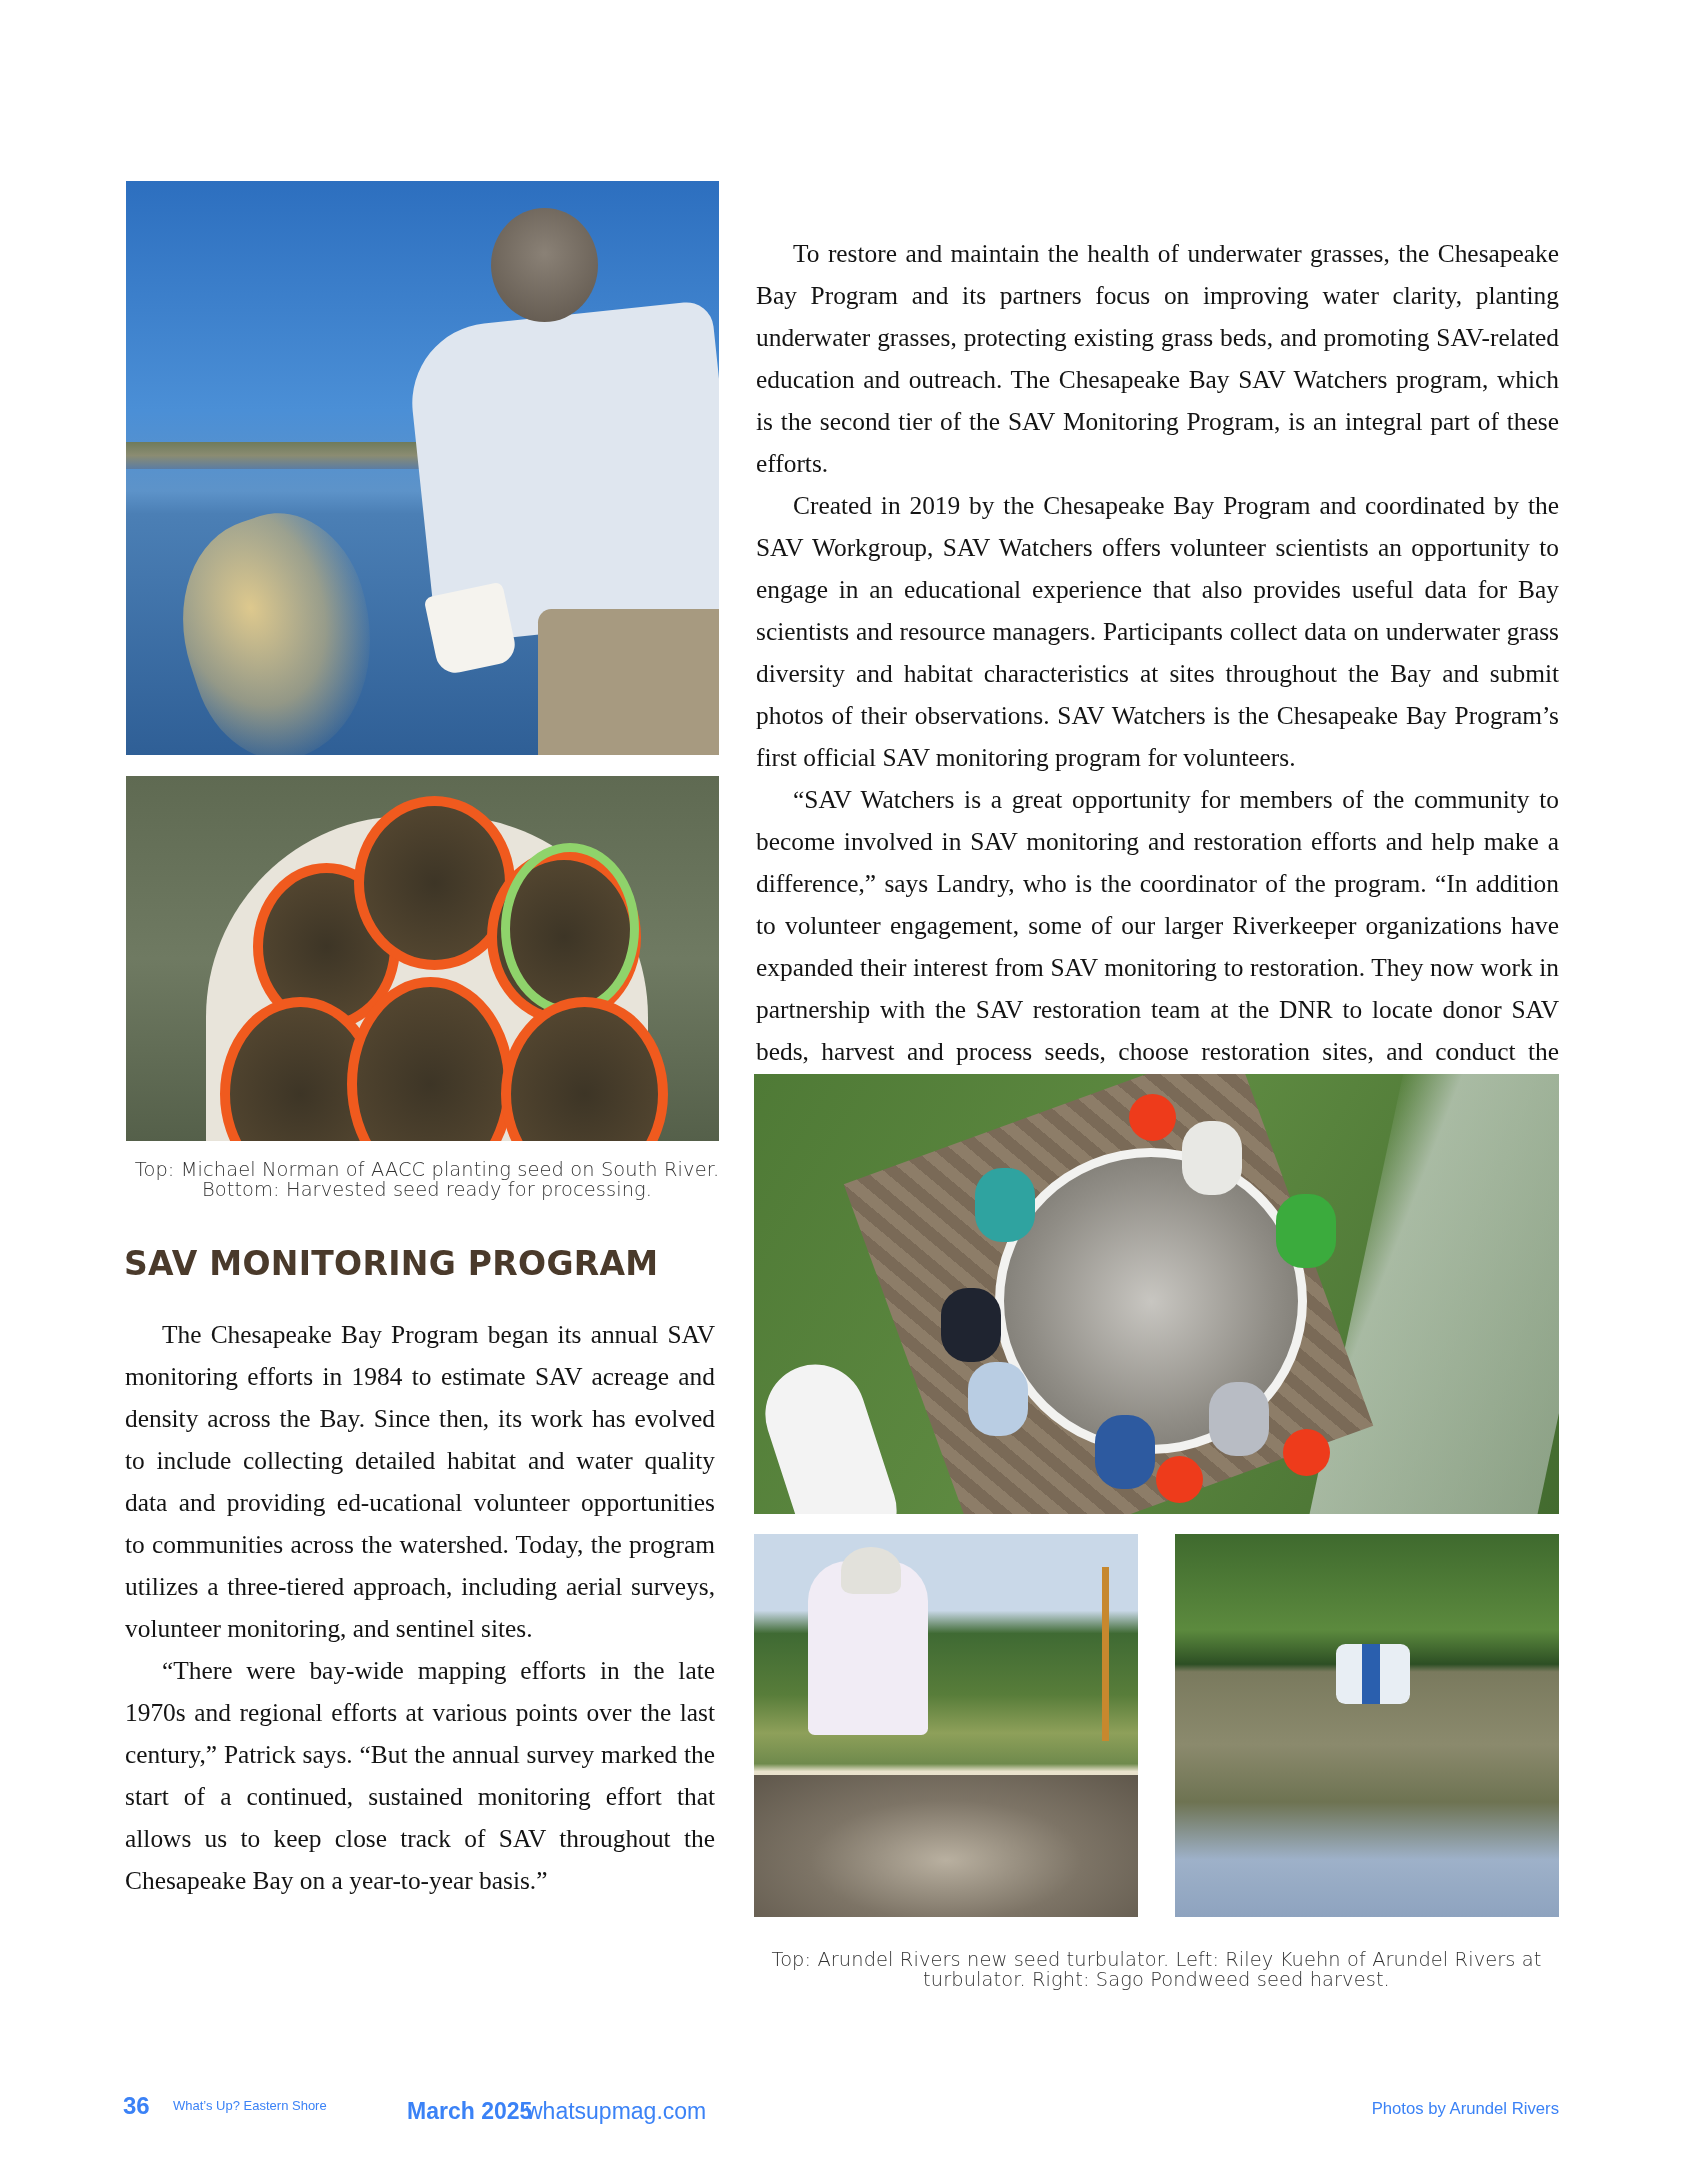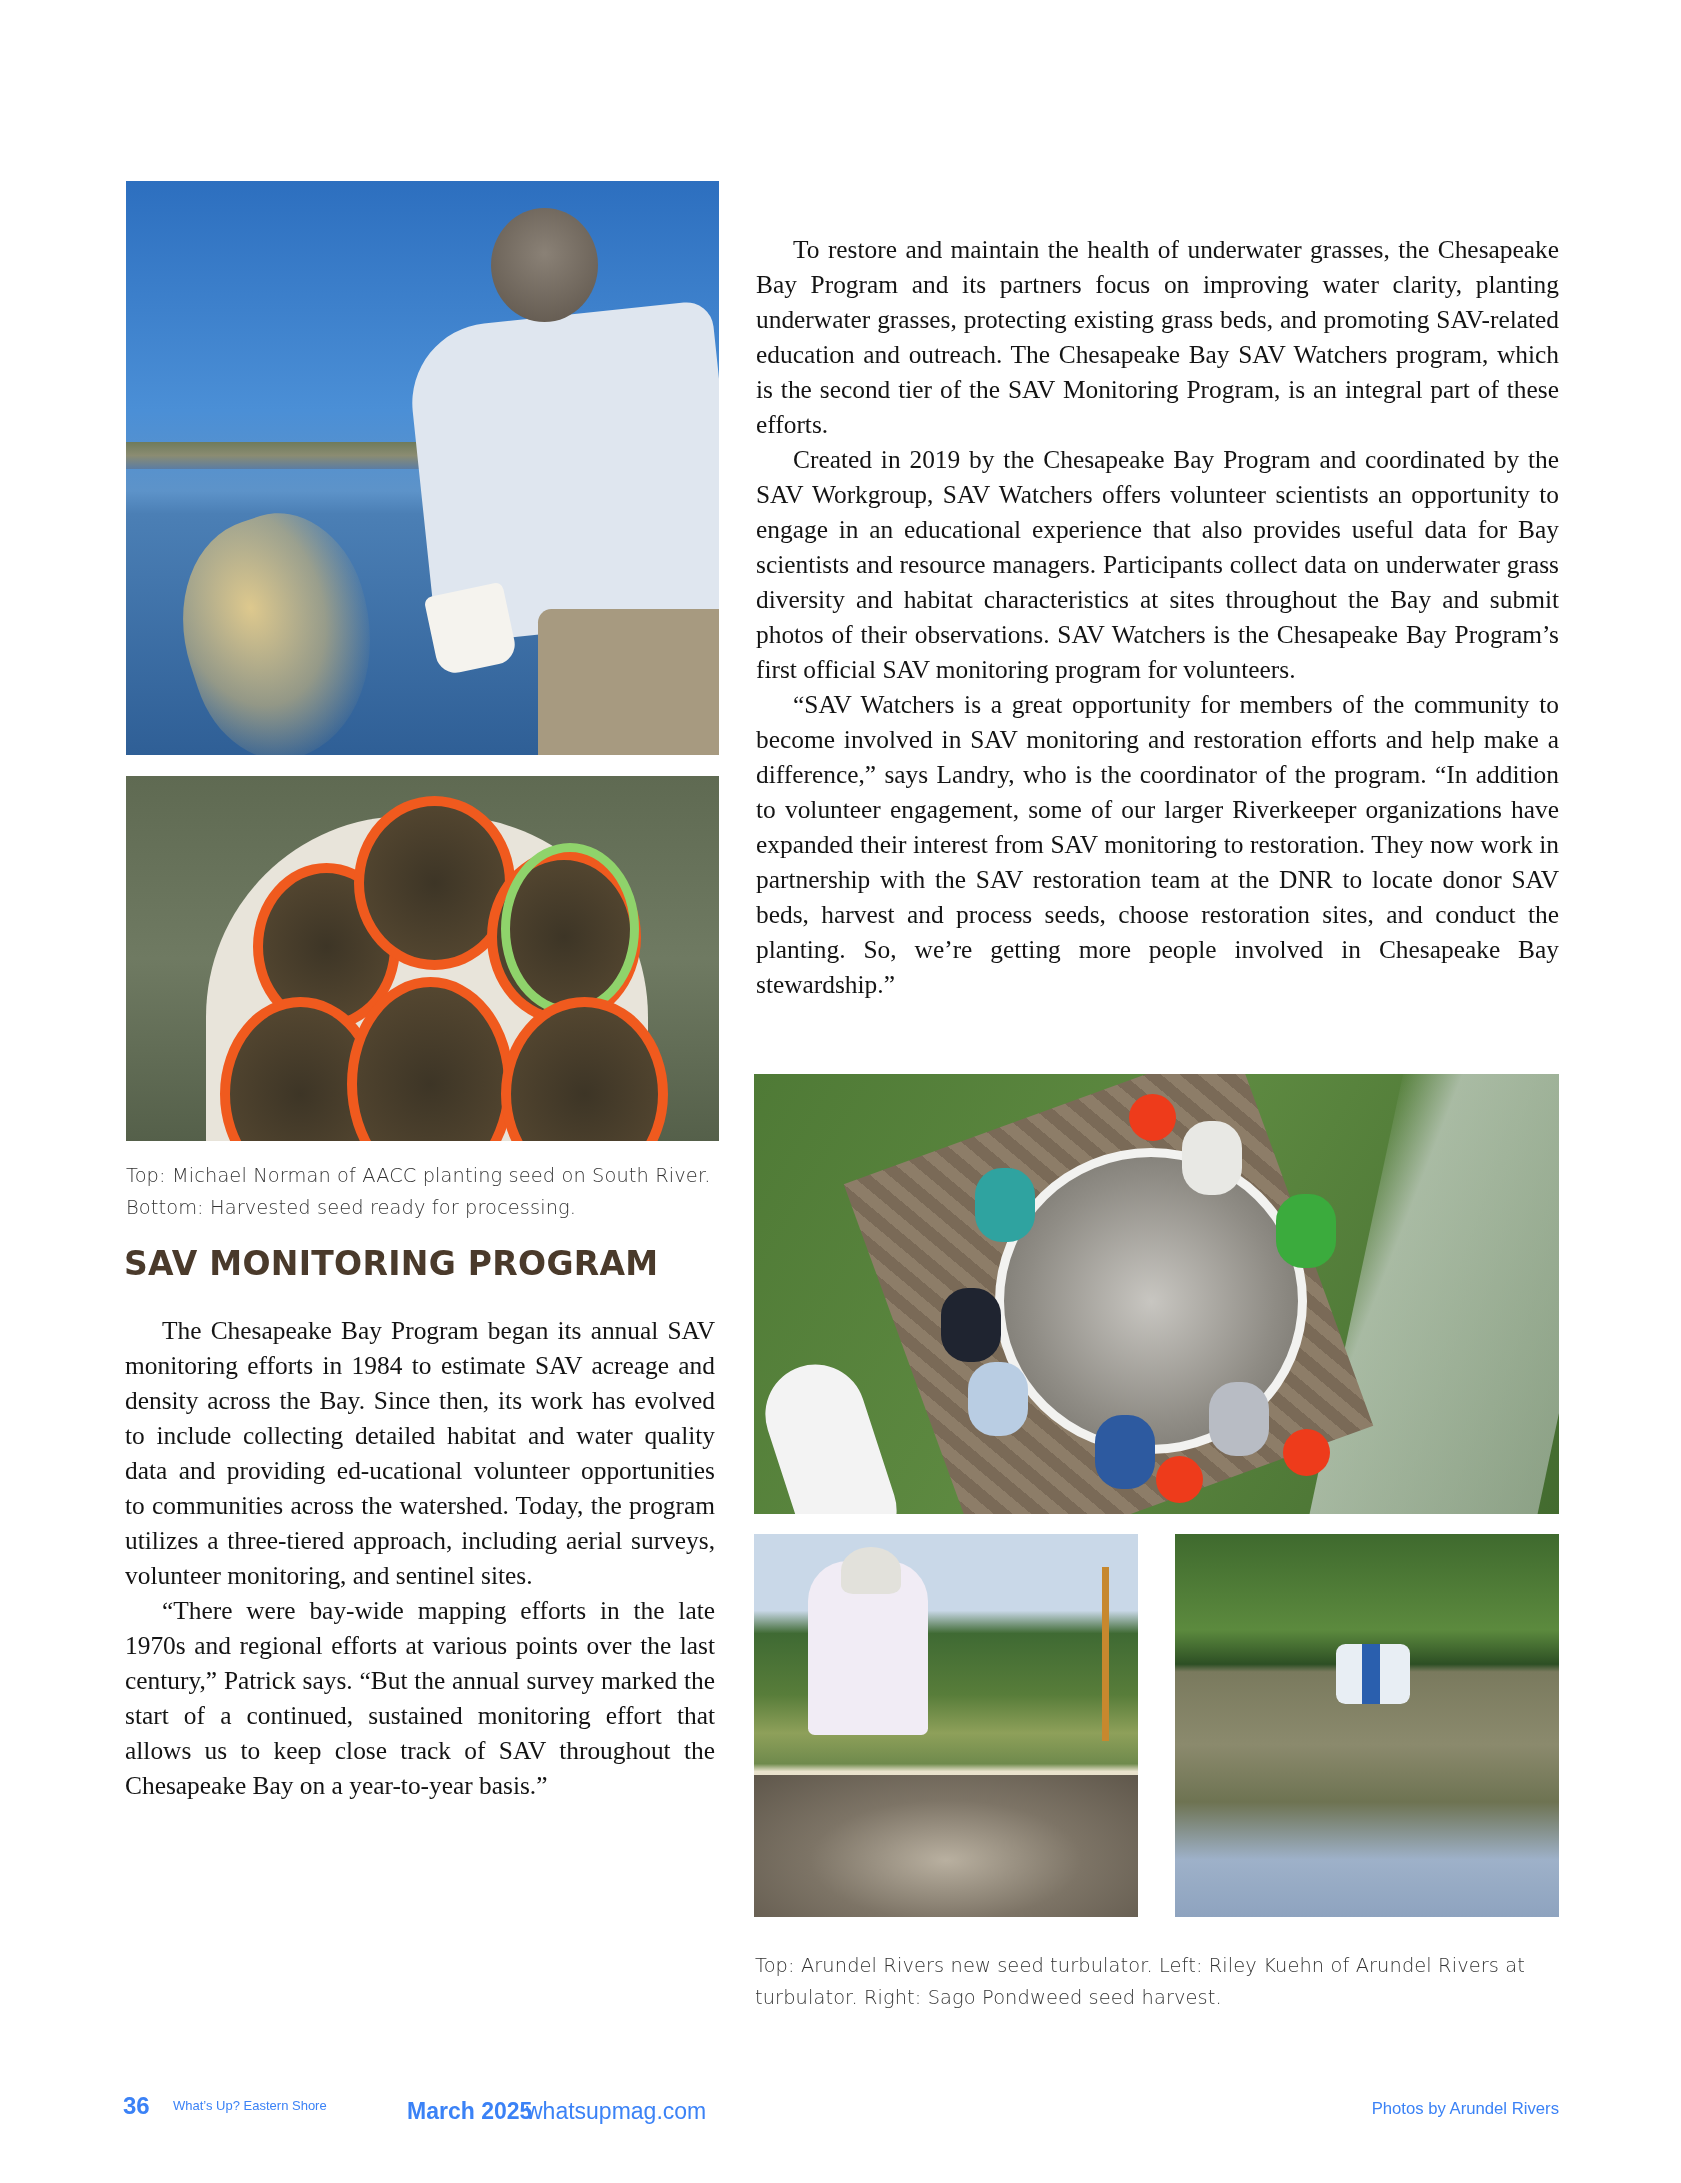--- a/index.html
+++ b/index.html
@@ -1,20 +1,20 @@
 <!DOCTYPE html>
 <html style="font-size:10.7px"><head>
 <meta charset="utf-8">
 <style>
   html, body { margin: 0; padding: 0; background: #ffffff; }
   body { width: 1681px; height: 2183px; position: relative; overflow: hidden; font-family: "DejaVu Serif", serif; color: #111; }
   .photo { position: absolute; overflow: hidden; }
-  .body-text { position: absolute; font-family: "Liberation Serif", "DejaVu Serif", serif; font-size: 25.4px; line-height: 35px; text-align: justify; color: #141414; }
+  .body-text { position: absolute; font-family: "Liberation Serif", "DejaVu Serif", serif; font-size: 25.4px; line-height: 42px; text-align: justify; color: #141414; }
   .body-text p { margin: 0; text-indent: 37px; }
-  .caption { position: absolute; font-family: "DejaVu Sans", "Liberation Sans", sans-serif; font-size: 19.4px; line-height: 32px; color: #333; font-weight: 300; letter-spacing: 0.1px; }
+  .caption { position: absolute; font-family: "DejaVu Sans", "Liberation Sans", sans-serif; font-size: 19.4px; line-height: 20px; color: #333; font-weight: 300; letter-spacing: 0.1px; text-align: center; }
   .heading { position: absolute; font-family: "DejaVu Sans", "Liberation Sans", sans-serif; font-weight: bold; font-size: 33px; color: #4a3a2b; letter-spacing: 0.3px; }
   .footer { position: absolute; font-family: "Liberation Sans", "DejaVu Sans", sans-serif; color: #3b82f6; }
 
   
   #p1 { left: 126px; top: 181px; width: 593px; height: 574px;
         background: linear-gradient(180deg, #2d6fbf 0%, #4b8fd6 40%, #5d93c9 54%, #4b7fb5 58%, #2f5f96 100%); }
   #p1 .shore { position: absolute; left: 0; top: 261px; width: 100%; height: 27px; background: linear-gradient(180deg, #6f7b5a, #8b8c72 50%, #5c7da3); }
   #p1 .shirt { position: absolute; left: 294px; top: 134px; width: 308px; height: 315px; background: #dfe6ef; border-radius: 80px 27px 0 20px; transform: rotate(-6deg); }
   #p1 .head { position: absolute; left: 365px; top: 27px; width: 107px; height: 114px; background: radial-gradient(circle at 50% 40%, #8a8176, #5d544a); border-radius: 50%; }
   #p1 .pants { position: absolute; left: 412px; top: 428px; width: 201px; height: 161px; background: #a79a80; border-radius: 13.4px 0 0 0; }

